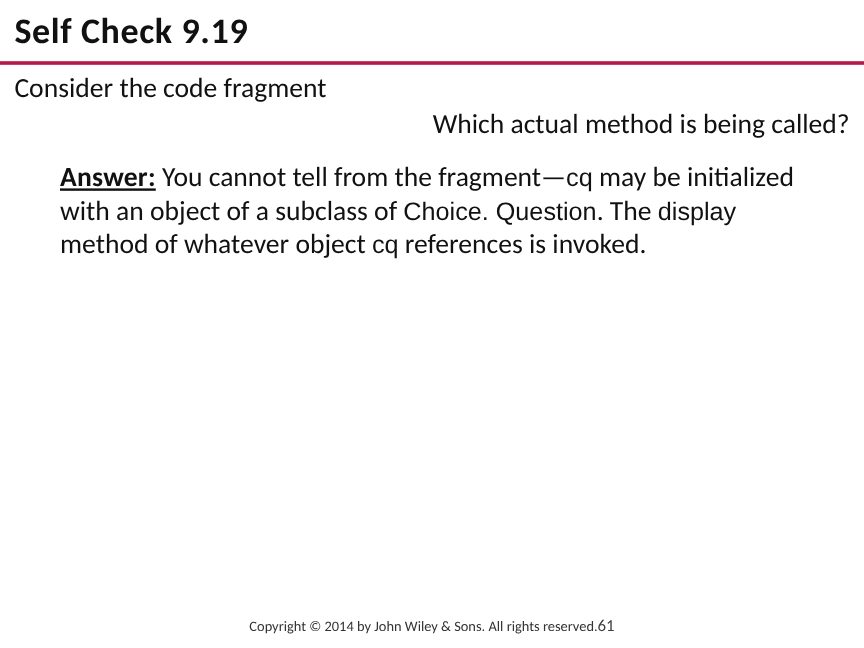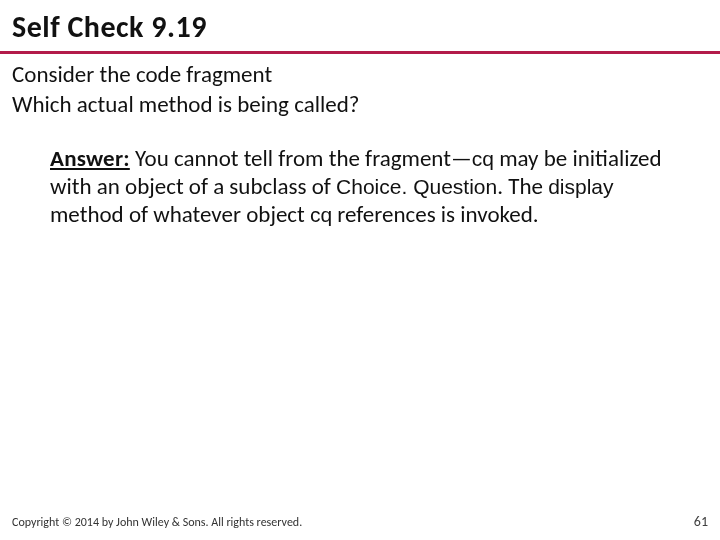--- a/index.html
+++ b/index.html
@@ -41,21 +41,22 @@
       font-family: Arial, Helvetica, sans-serif;
       font-size: 17px;
       color: #222;
       line-height: 1.28;
       margin-bottom: 2px;
     }
     .question {
       font-family: Calibri, Georgia, serif;
       font-size: 23px;
       color: #111;
-      margin-bottom: 26px;
+      margin-bottom: 16px;
+      text-align: right;
     }
     .answer-block {
       padding-left: 38px;
       padding-right: 20px;
       font-family: Calibri, Georgia, serif;
       font-size: 23px;
       color: #111;
       line-height: 1.22;
     }
     .answer-label {
@@ -67,21 +68,21 @@
     .mono {
       font-family: Arial, Helvetica, sans-serif;
       font-size: 21px;
     }
     .footer {
       position: absolute;
       bottom: 10px;
       left: 12px;
       right: 12px;
       display: flex;
-      justify-content: space-between;
+      justify-content: center;
       align-items: baseline;
       font-family: Calibri, Arial, sans-serif;
       font-size: 12px;
       color: #333;
       margin-top: 44px;
     }
     .pagenum {
       color: #404040;
       font-size: 14px;
       font-weight: 400;

